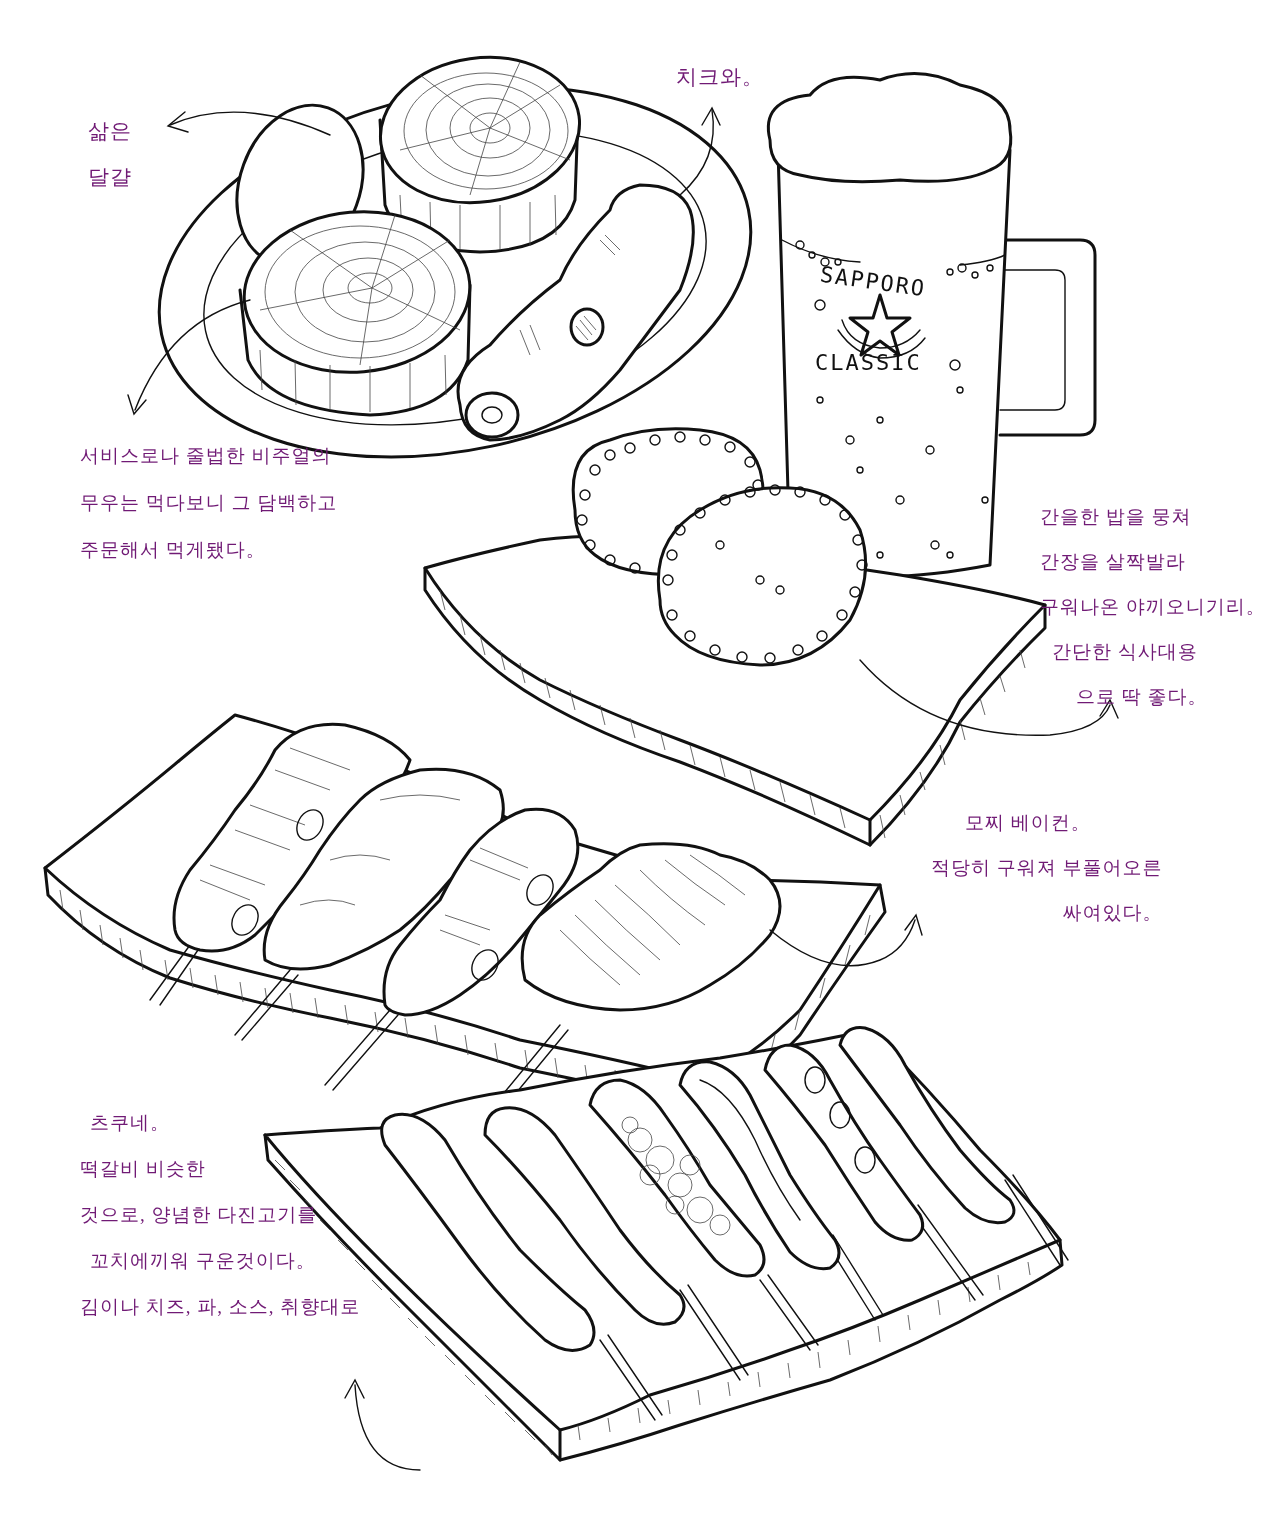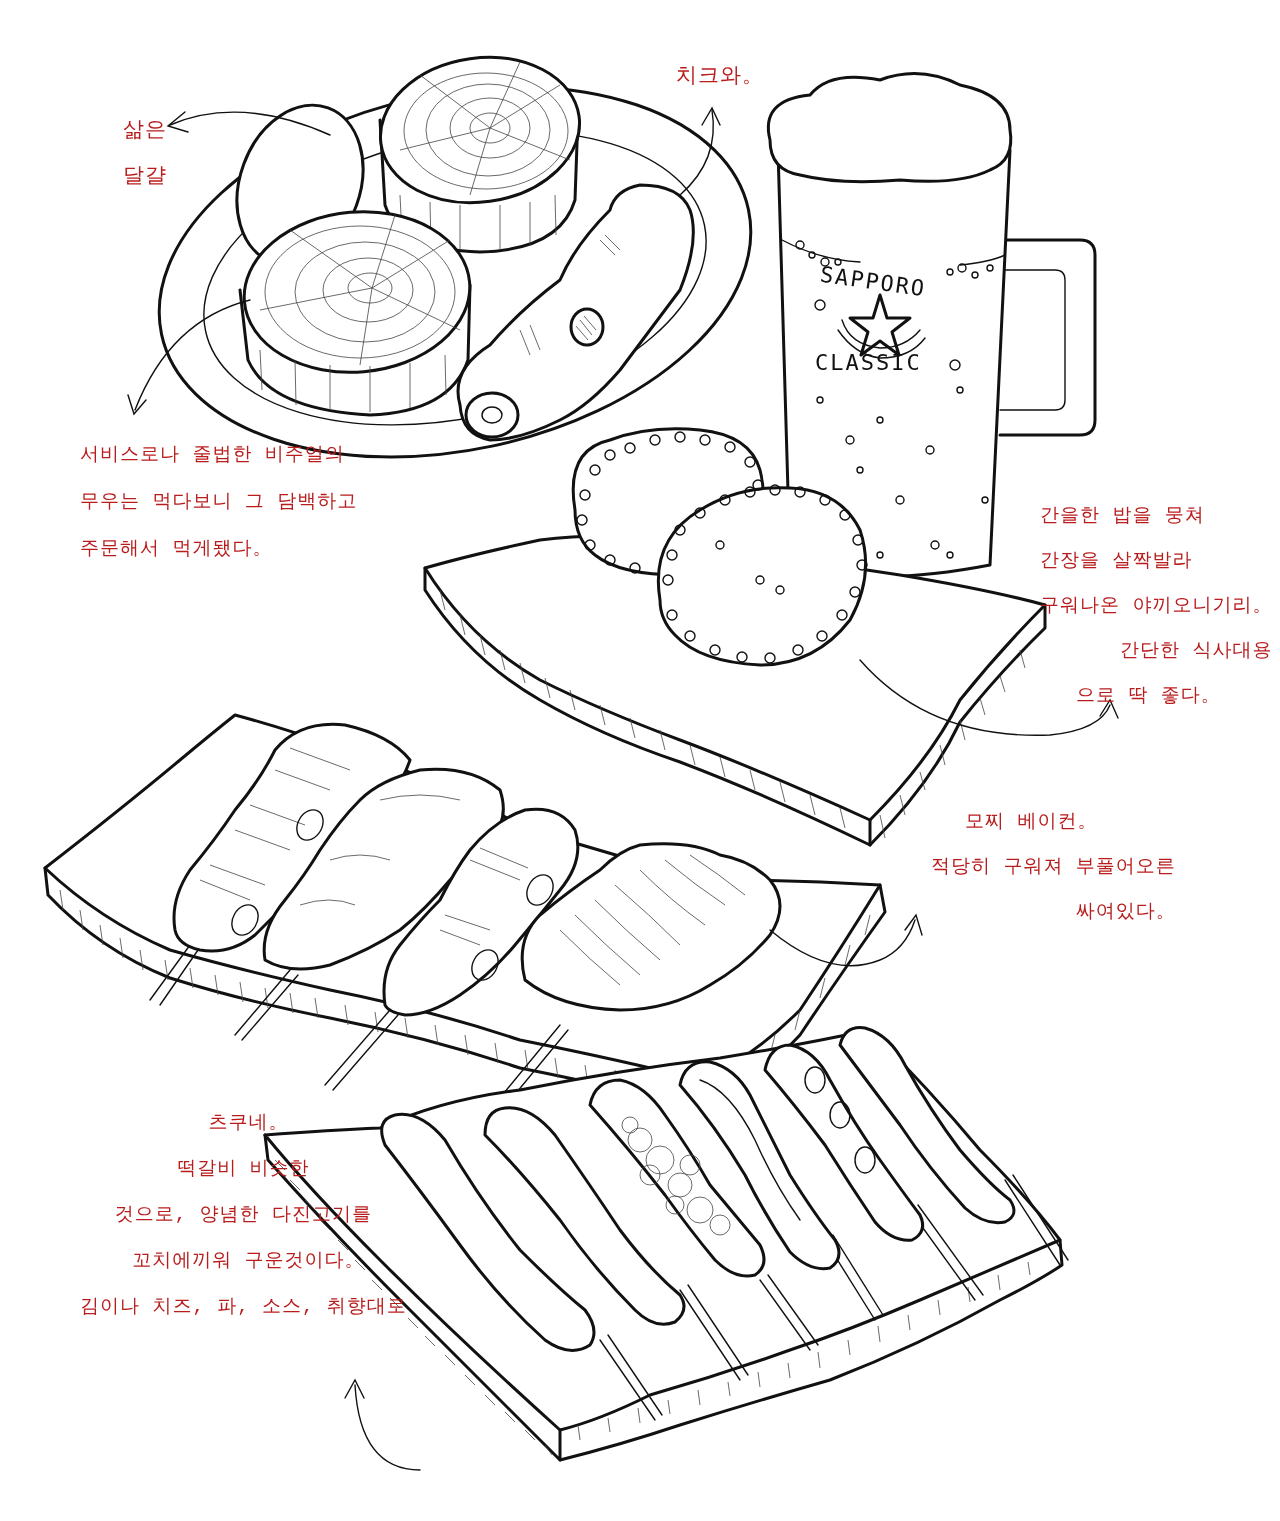--- a/index.html
+++ b/index.html
@@ -1,20 +1,20 @@
 <!DOCTYPE html>
 <html><head>
 <meta charset="utf-8">
 <style>
   html, body { margin: 0; padding: 0; background: #ffffff; }
   body { width: 1280px; height: 1521px; position: relative; overflow: hidden;
          font-family: "DejaVu Sans", sans-serif; color: #111; }
   #art { position: absolute; left: 0; top: 0; width: 1280px; height: 1521px; }
-  .note { position: absolute; font-family: Liberation Mono, monospace; font-size: 19px;
-          line-height: 44px; color: #b91c1c; white-space: nowrap; letter-spacing: 1px; }
+  .note { position: absolute; font-family: Liberation Serif, serif; font-size: 19px;
+          line-height: 44px; color: #701a75; white-space: nowrap; letter-spacing: 1px; }
   .note .line { display: block; }
   .ink { fill: none; stroke: #111; stroke-width: 3; stroke-linecap: round; stroke-linejoin: round; }
   .ink-thin { fill: none; stroke: #111; stroke-width: 1.4; stroke-linecap: round; }
   .ink-hair { fill: none; stroke: #444; stroke-width: 0.8; }
   .fill-white { fill: #fff; }
   .logo-text { font-family: "DejaVu Sans Mono", monospace; font-size: 22px; fill: #111; letter-spacing: 2px; }
 </style>
 </head>
 <body>
 
@@ -299,48 +299,48 @@
       </g>
     </g>
     <g>
       <path class="ink fill-white" d="M840,1045 Q845,1025 865,1028 Q890,1035 905,1065 Q930,1110 960,1150 Q990,1185 1010,1200 Q1020,1215 1005,1222 Q985,1226 965,1208 Q930,1170 900,1125 Q870,1085 840,1045 Z"></path>
     </g>
     <path class="ink-thin" d="M420,1470 Q360,1470 355,1385"></path>
     <path class="ink-thin" d="M345,1398 L355,1380 L364,1398"></path>
   </g>
 </svg>
 
-<div class="note" style="left:88px; top:108px; line-height:46px; font-size:21px;margin-left:35px;">
+<div class="note" style="left:88px; top:108px; line-height:46px; font-size:21px;">
   <span class="line">삶은</span>
   <span class="line">달걀</span>
 </div>
 
 <div class="note" style="left:676px; top:55px; font-size:21px;">
   <span class="line">치크와。</span>
 </div>
 
 <div class="note" style="left:80px; top:432px; line-height:47px;">
   <span class="line">서비스로나 줄법한 비주얼의</span>
   <span class="line">무우는 먹다보니 그 담백하고</span>
   <span class="line">주문해서 먹게됐다。</span>
 </div>
 
 <div class="note" style="left:1040px; top:494px; line-height:45px;">
   <span class="line">간을한 밥을 뭉쳐</span>
   <span class="line">간장을 살짝발라</span>
   <span class="line">구워나온 야끼오니기리。</span>
-  <span class="line" style="padding-left:12px;text-align:right;">간단한 식사대용</span>
+  <span class="line" style="padding-left:12px;">간단한 식사대용</span>
   <span class="line" style="padding-left:36px;">으로 딱 좋다。</span>
 </div>
 
 <div class="note" style="left:925px; top:800px; line-height:45px;">
   <span class="line" style="padding-left:40px;">모찌 베이컨。</span>
   <span class="line" style="padding-left:6px;">적당히 구워져 부풀어오른</span>
   <span class="line" style="padding-left:20px;text-align:right;">싸여있다。</span>
 </div>
 
-<div class="note" style="left:80px; top:1100px; line-height:46px;text-align:center;">
+<div class="note" style="left:80px; top:1100px; line-height:46px;">
   <span class="line" style="padding-left:10px;">츠쿠네。</span>
   <span class="line">떡갈비 비슷한</span>
   <span class="line">것으로, 양념한 다진고기를</span>
   <span class="line" style="padding-left:10px;">꼬치에끼워 구운것이다。</span>
   <span class="line">김이나 치즈, 파, 소스, 취향대로</span>
 </div>
 
 </body></html>

